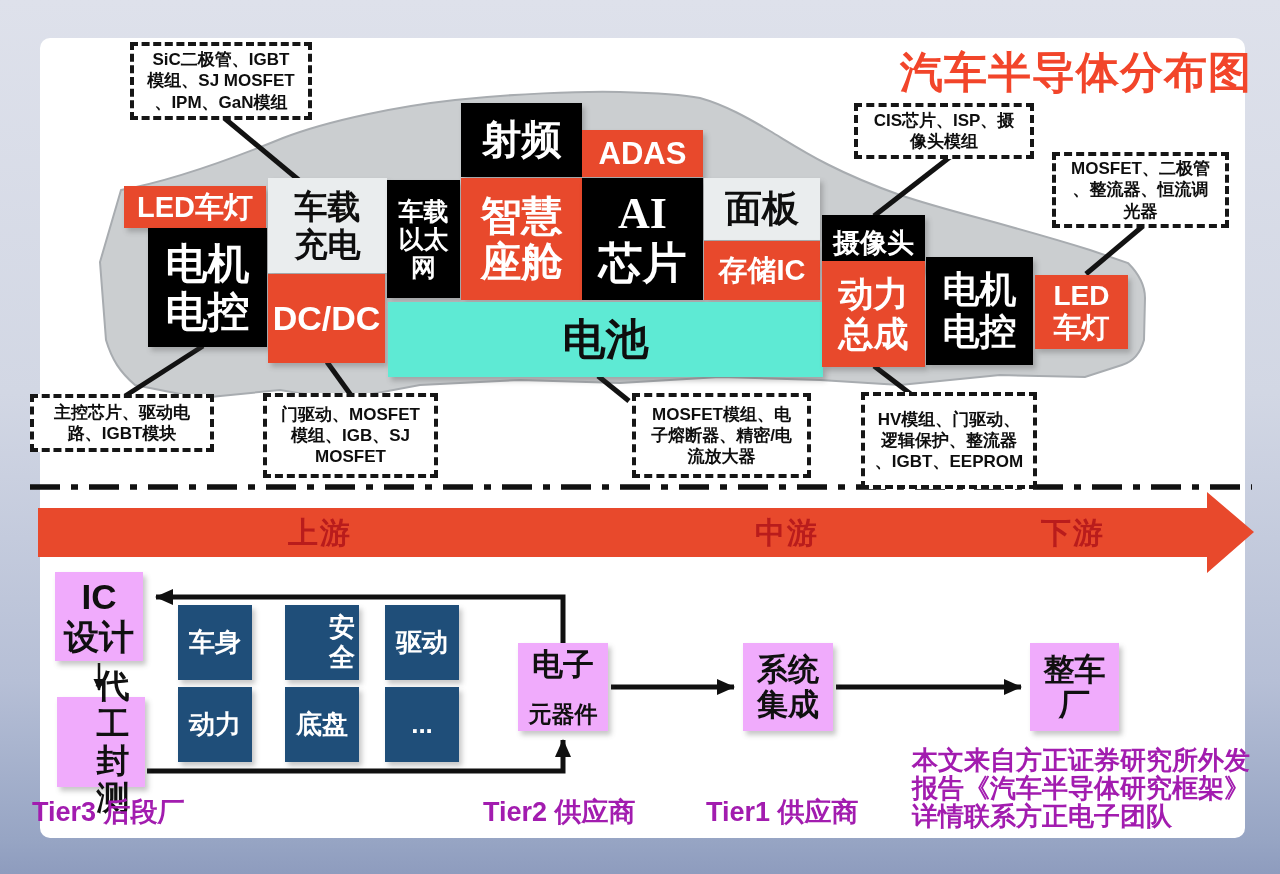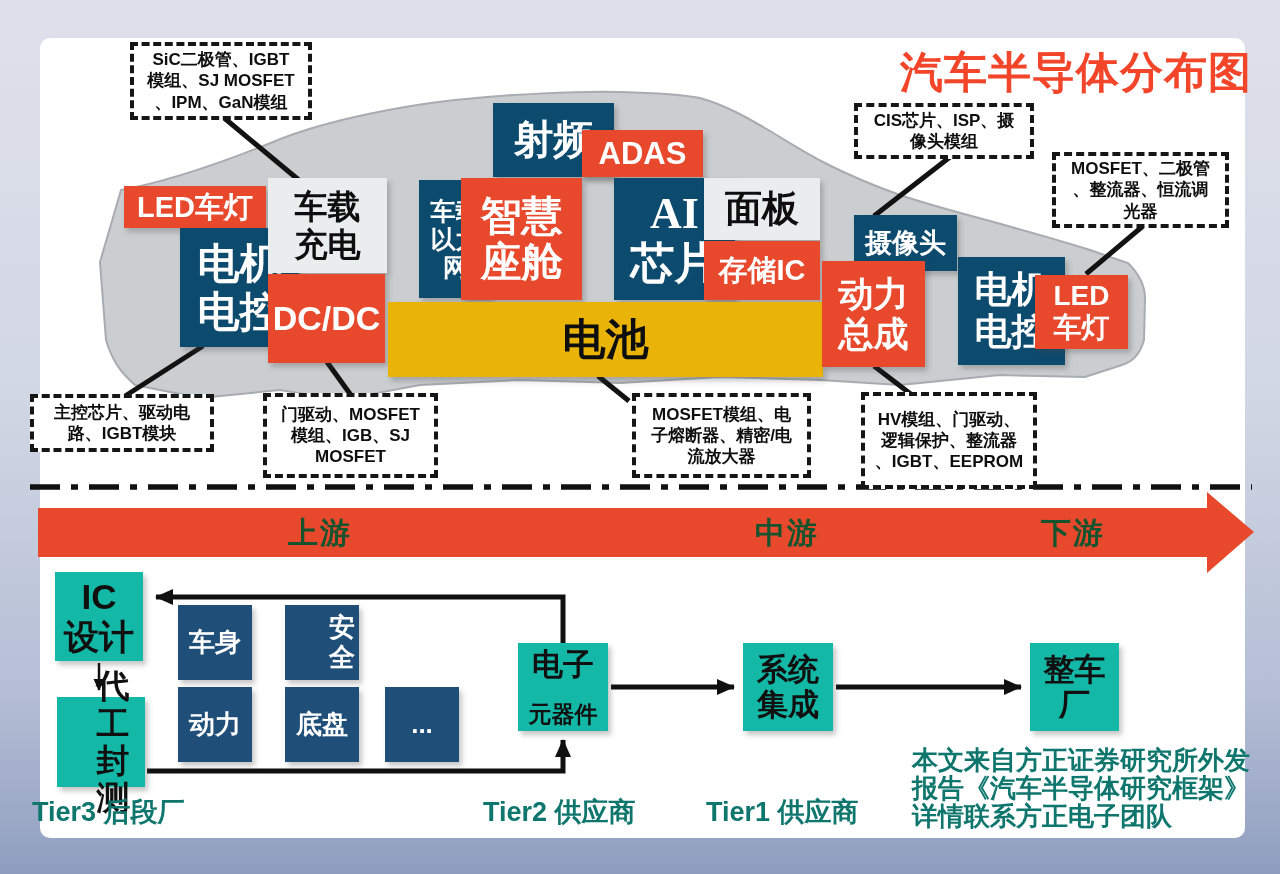--- a/index.html
+++ b/index.html
@@ -11,31 +11,31 @@
   }
   .stage { position:absolute; inset:0; }
   .panel { position:absolute; left:40px; top:38px; width:1205px; height:800px; background:#FFFFFF; border-radius:10px; }
   svg.art { position:absolute; left:0; top:0; }
   .box {
     position:absolute; display:flex; align-items:center; justify-content:center;
     text-align:center; font-weight:700; white-space:pre-line; line-height:1.13;
     box-shadow:3px 4px 5px rgba(70,70,70,.30);
   }
   .orange { background:#E8492C; color:#FFFFFF; }
-  .blue   { background:#0c4a6e; color:#FFFFFF;margin-left:32px; }
+  .blue   { background:#000000; color:#FFFFFF; }
   .light  { background:#EAEDEE; color:#0E0E0E; }
-  .flowbox{ background:#14b8a6; color:#101010; }
+  .flowbox{ background:#f0abfc; color:#101010; }
   .chip   { background:#1F4E79; color:#FFFFFF; }
   .note {
     position:absolute; background:#FFFFFF; border:4px dashed #161616; color:#0E0E0E;
     font-weight:700; display:flex; align-items:center; justify-content:center;
     text-align:center; white-space:pre-line; line-height:1.25; z-index:4;
   }
-  .label { position:absolute; font-weight:700; color:#0f766e; z-index:4; }
-  .arrow-label { position:absolute; transform:translate(-50%,-50%); color:#14532d; font-weight:700; font-size:30px; letter-spacing:2px; z-index:4; }
+  .label { position:absolute; font-weight:700; color:#a21caf; z-index:4; }
+  .arrow-label { position:absolute; transform:translate(-50%,-50%); color:#b91c1c; font-weight:700; font-size:30px; letter-spacing:2px; z-index:4; }
   .title { position:absolute; top:44px; right:28px; font-size:43px; font-weight:800; color:#F2452A; letter-spacing:1px; z-index:5; }
   .z3 { z-index:3; }
   .src-line { font-size:26px; line-height:28px; }
 </style>
 </head>
 <body>
 
 <div class="stage">
 
   <div class="panel"></div>
@@ -99,21 +99,21 @@
 以太
 网</div>
   <div class="box blue z3" style="left:461px;top:103px;width:121px;height:74px;font-size:40px;">射频</div>
   <div class="box orange z3" style="left:582px;top:130px;width:121px;height:47px;font-size:31px;">ADAS</div>
   <div class="box orange z3" style="left:461px;top:178px;width:121px;height:122px;font-size:41px;">智慧
 座舱</div>
   <div class="box blue z3" style="left:582px;top:178px;width:121px;height:122px;font-size:44px;font-family:Liberation Serif, serif;">AI
 芯片</div>
   <div class="box light z3" style="left:704px;top:178px;width:116px;height:62px;font-size:37px;">面板</div>
   <div class="box orange z3" style="left:704px;top:241px;width:116px;height:59px;font-size:29px;">存储IC</div>
-  <div class="box light z3" style="left:388px;top:302px;width:435px;height:75px;font-size:43px;background:#eab308;">电池</div>
+  <div class="box light z3" style="left:388px;top:302px;width:435px;height:75px;font-size:43px;background:#5eead4;">电池</div>
   <div class="box blue z3" style="left:822px;top:215px;width:103px;height:56px;font-size:27px;">摄像头</div>
   <div class="box orange z3" style="left:822px;top:261px;width:103px;height:106px;font-size:35px;">动力
 总成</div>
   <div class="box blue z3" style="left:926px;top:257px;width:107px;height:108px;font-size:37px;">电机
 电控</div>
   <div class="box orange z3" style="left:1035px;top:275px;width:93px;height:74px;font-size:28px;">LED
 车灯</div>
 
   <div class="note" style="left:130px;top:42px;width:182px;height:78px;font-size:17px;">SiC二极管、IGBT
 模组、SJ MOSFET
@@ -139,20 +139,21 @@
   <div class="arrow-label" style="left:787px;top:533px;">中游</div>
   <div class="arrow-label" style="left:1073px;top:533px;">下游</div>
 
   <div class="box flowbox z3" style="left:55px;top:572px;width:88px;height:89px;font-size:35px;">IC
 设计</div>
   <div class="box flowbox z3" style="left:57px;top:697px;width:88px;height:90px;font-size:33px;padding-left:24px;">代工
 封测</div>
 
   <div class="box chip z3" style="left:178px;top:605px;width:74px;height:75px;font-size:26px;">车身</div>
   <div class="box chip z3" style="left:285px;top:605px;width:74px;height:75px;font-size:26px;padding-left:40px;">安全</div>
+  <div class="box chip z3" style="left:385px;top:605px;width:74px;height:75px;font-size:26px;">驱动</div>
   <div class="box chip z3" style="left:178px;top:687px;width:74px;height:75px;font-size:26px;">动力</div>
   <div class="box chip z3" style="left:285px;top:687px;width:74px;height:75px;font-size:26px;">底盘</div>
   <div class="box chip z3" style="left:385px;top:687px;width:74px;height:75px;font-size:26px;">...</div>
 
   <div class="box flowbox z3" style="left:518px;top:643px;width:90px;height:88px;">
     <div>
       <div style="font-size:31px;">电子</div>
       <div style="font-size:23px;">元器件</div>
     </div>
   </div>

